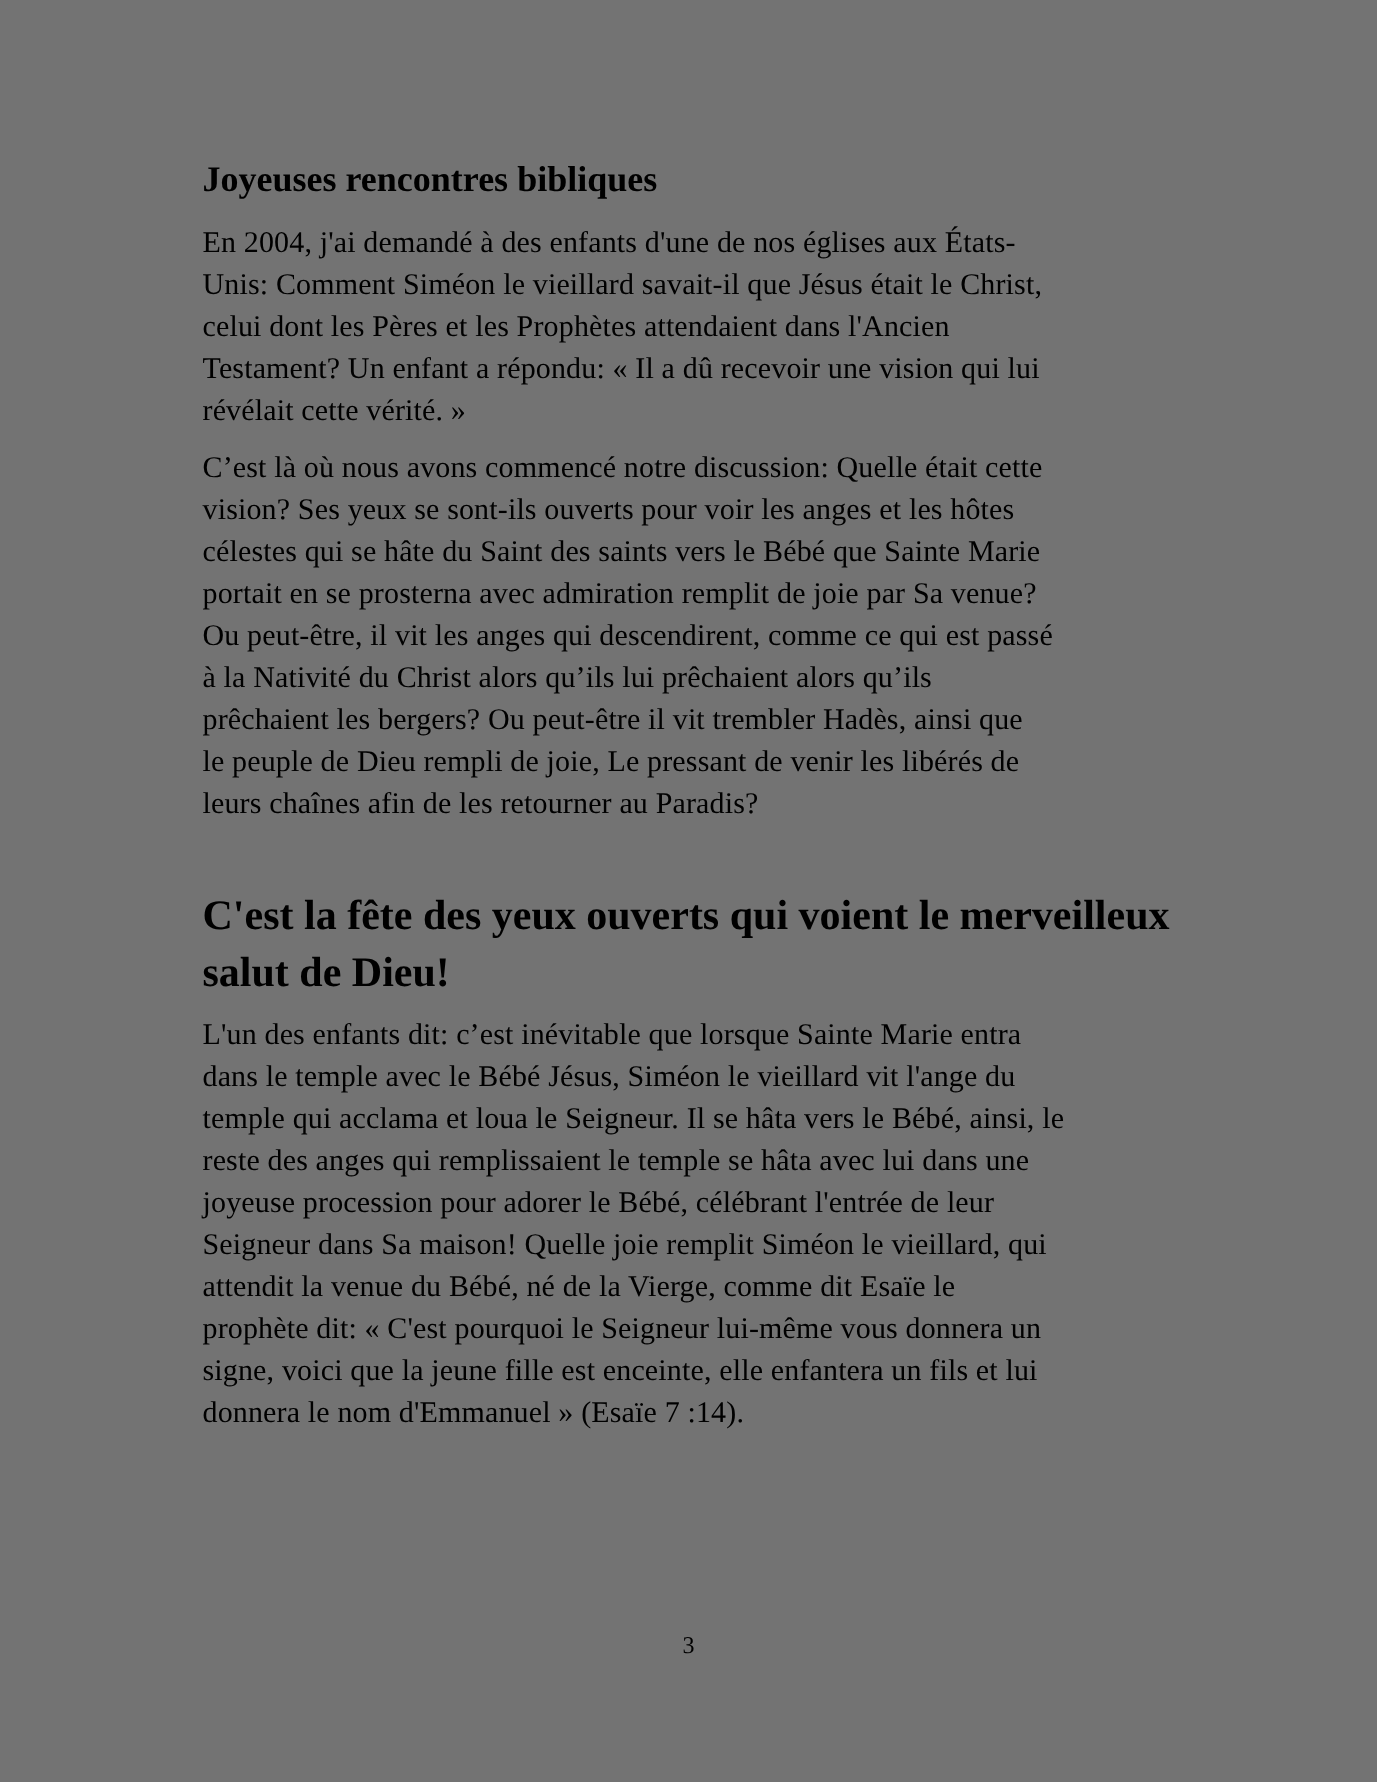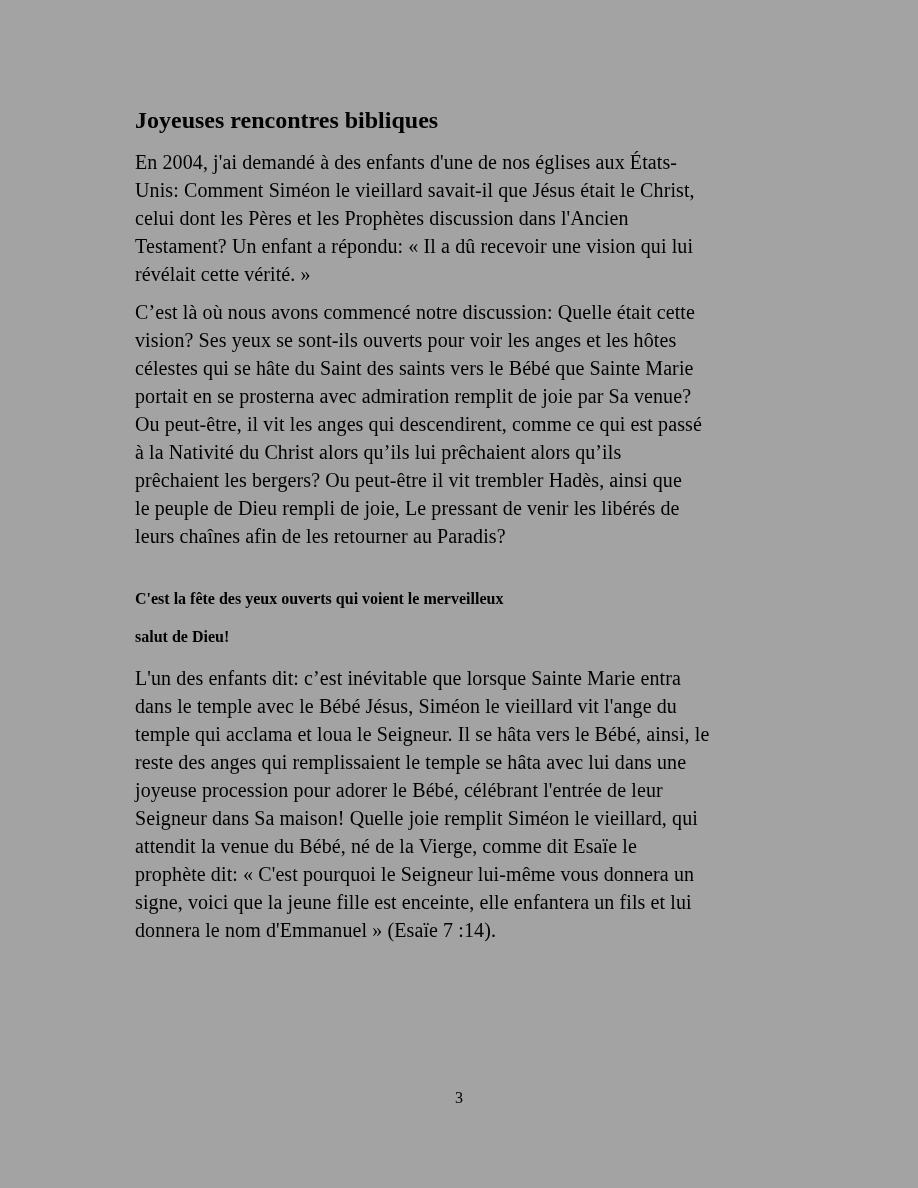--- a/index.html
+++ b/index.html
@@ -4,43 +4,43 @@
 <style>
   html, body {
     margin: 0;
     padding: 0;
     background: #ffffff;
   }
   .page {
     position: relative;
     width: 918px;
     height: 1188px;
-    background: #a3a3a3;
+    background: #737373;
     color: #000000;
     font-family: "Liberation Serif", "DejaVu Serif", serif;
     overflow: hidden;
   }
   .content {
     position: absolute;
     left: 135px;
     top: 104px;
     width: 660px;
   }
   .heading-1 {
     font-size: 24px;
     line-height: 32px;
     font-weight: bold;
     margin: 0 0 12px 0;
     white-space: pre-line;
   }
   .heading-2 {
-    font-size: 16px;
+    font-size: 28px;
     line-height: 38px;
     font-weight: bold;
-    margin: 30px 0 8px 0;
+    margin: 42px 0 8px 0;
     white-space: pre-line;
   }
   .para {
     font-size: 20px;
     line-height: 28px;
     margin: 0 0 10px 0;
     white-space: pre;
     letter-spacing: 0.1px;
   }
   .page-number {
@@ -54,21 +54,21 @@
   }
 </style>
 </head>
 <body>
 
 <div class="page">
   <div class="content">
     <h1 class="heading-1">Joyeuses rencontres bibliques</h1>
     <p class="para">En 2004, j'ai demandé à des enfants d'une de nos églises aux États-
 Unis: Comment Siméon le vieillard savait-il que Jésus était le Christ,
-celui dont les Pères et les Prophètes discussion dans l'Ancien
+celui dont les Pères et les Prophètes attendaient dans l'Ancien
 Testament? Un enfant a répondu: « Il a dû recevoir une vision qui lui
 révélait cette vérité. »</p>
     <p class="para">C’est là où nous avons commencé notre discussion: Quelle était cette
 vision? Ses yeux se sont-ils ouverts pour voir les anges et les hôtes
 célestes qui se hâte du Saint des saints vers le Bébé que Sainte Marie
 portait en se prosterna avec admiration remplit de joie par Sa venue?
 Ou peut-être, il vit les anges qui descendirent, comme ce qui est passé
 à la Nativité du Christ alors qu’ils lui prêchaient alors qu’ils
 prêchaient les bergers? Ou peut-être il vit trembler Hadès, ainsi que
 le peuple de Dieu rempli de joie, Le pressant de venir les libérés de

